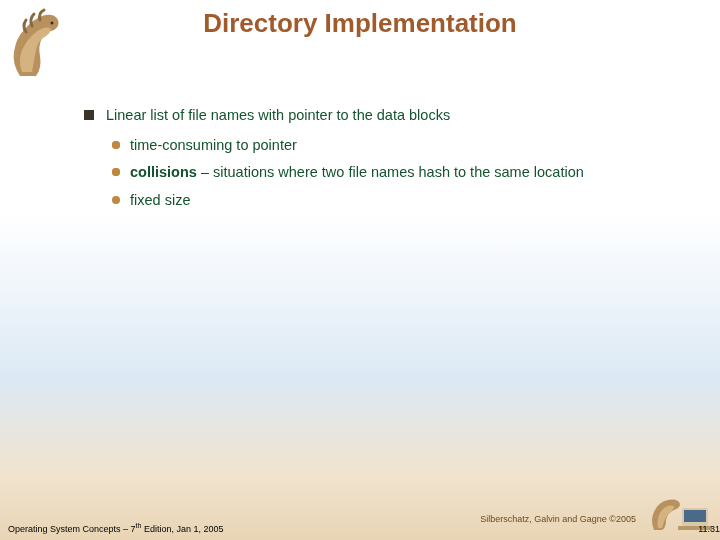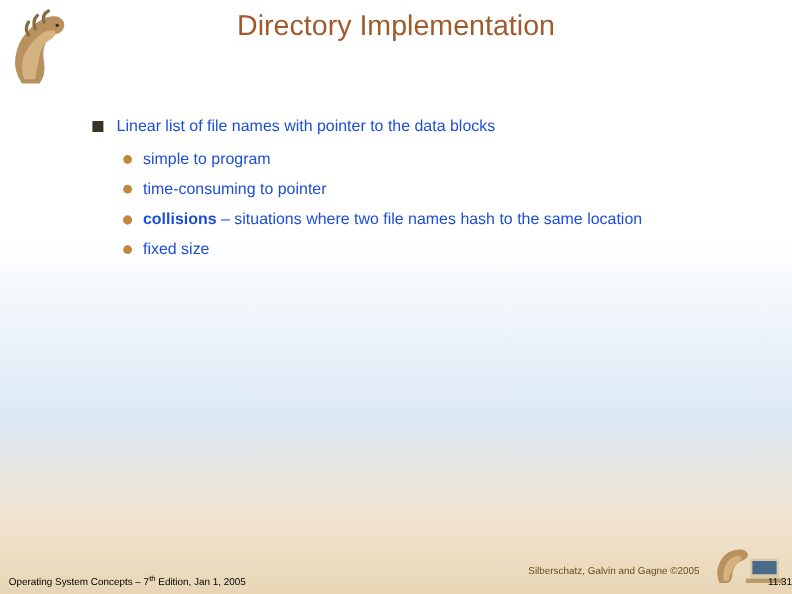--- a/index.html
+++ b/index.html
@@ -31,29 +31,29 @@
     height: 44px;
   }
   .title {
     position: absolute;
     top: 8px;
     left: 0;
     width: 100%;
     text-align: center;
     color: #a05a2c;
     font-size: 26px;
-    font-weight: normal;
+    font-weight: bold;
   }
   .content {
     position: absolute;
     top: 106px;
     left: 84px;
     right: 40px;
     font-size: 14.5px;
-    color: #1d4ed8;
+    color: #14532d;
   }
   .l1 {
     margin-bottom: 10px;
     padding-left: 22px;
     position: relative;
     line-height: 1.35;
   }
   .l1 .sq {
     position: absolute;
     left: 0;
@@ -123,21 +123,20 @@
 
   <div class="content">
 
     <div class="l1">
       <span class="sq"></span>
       <span>Linear list of file names with pointer to the data blocks</span>
     </div>
 
     <div class="l2">
       <span class="dot"></span>
-      <span>simple to program</span>
     </div>
 
     <div class="l2">
       <span class="dot"></span>
       <span>time-consuming to pointer</span>
     </div>
 
 
     <div class="l2">
       <span class="dot"></span>

